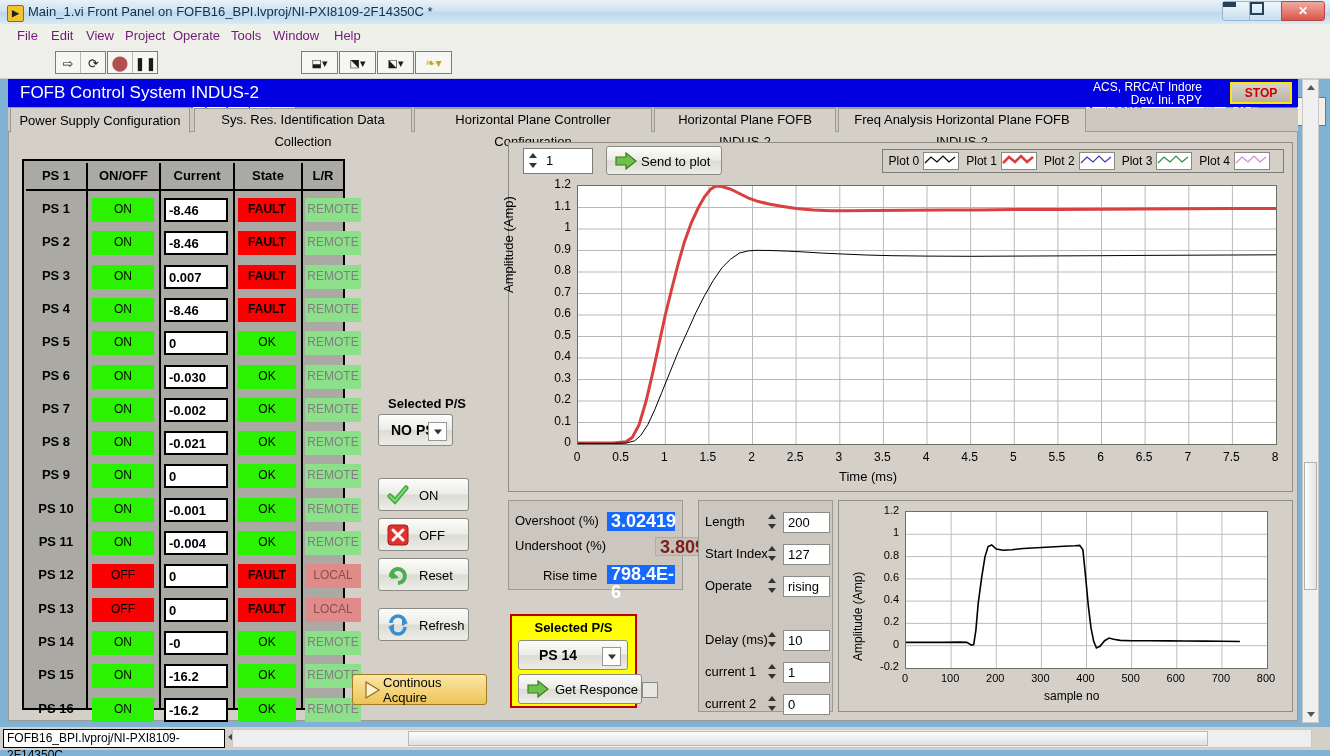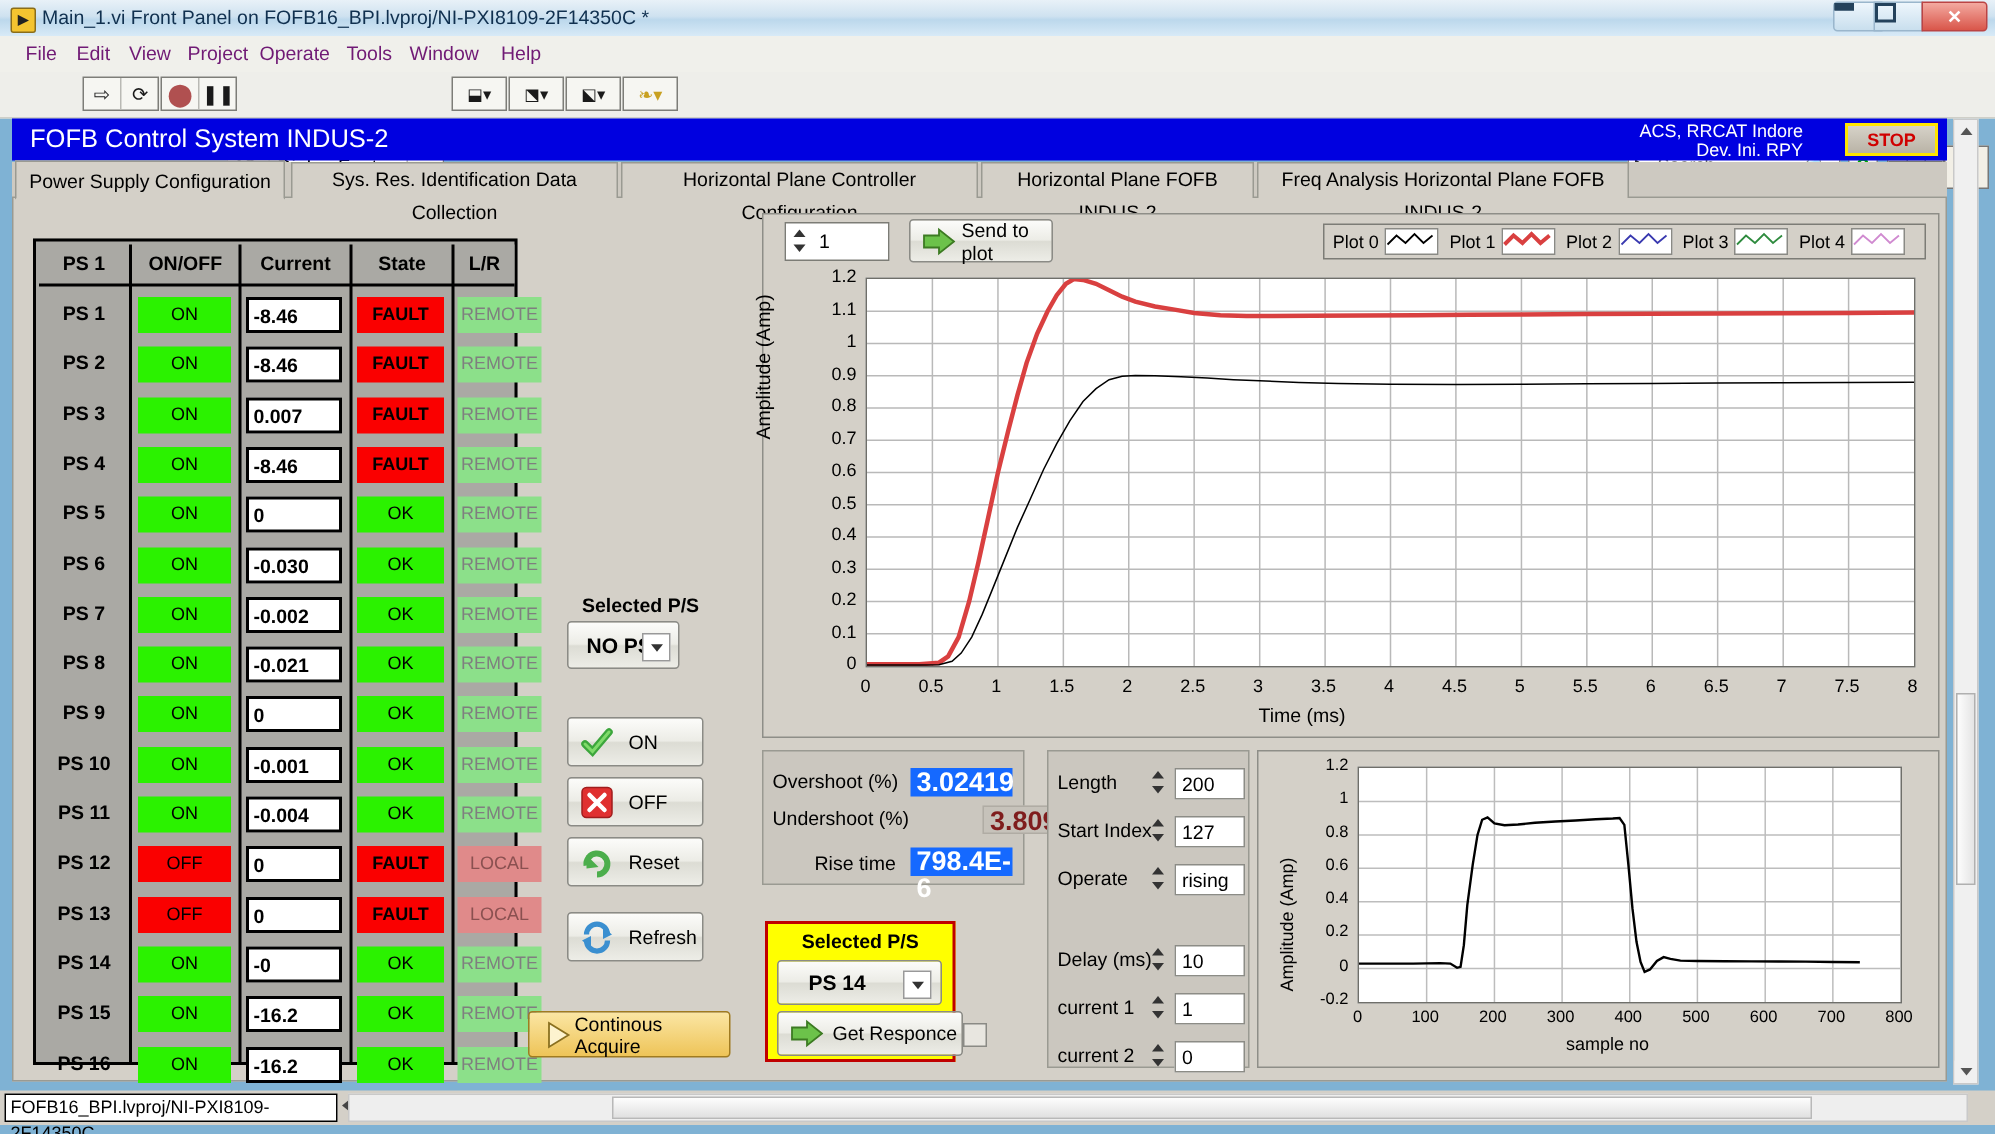--- a/index.html
+++ b/index.html
@@ -136,21 +136,21 @@
   
   #graphbox{position:absolute;left:508px;top:142px;width:785px;height:350px;
     background:#d4d0c8;border:1px solid #8e8e88;box-sizing:border-box;}
   #numctl{position:absolute;left:14px;top:5px;width:70px;height:26px;background:#fff;
     border:1px solid #7c7c76;box-sizing:border-box;}
   #numctl .nv{position:absolute;left:22px;top:4px;font-size:13px;color:#000;}
   #numctl .spin{position:absolute;left:2px;top:2px;width:15px;height:21px;}
   #numctl .spin i{position:absolute;left:3px;width:0;height:0;border-left:4px solid transparent;border-right:4px solid transparent;}
   #numctl .spin .up{top:2px;border-bottom:5px solid #333;}
   #numctl .spin .dn{top:12px;border-top:5px solid #333;}
-  #sendplot{position:absolute;left:97px;top:3px;width:96px;height:29px;}
+  #sendplot{position:absolute;left:97px;top:3px;width:116px;height:29px;}
   #legend{position:absolute;right:8px;top:6px;height:24px;
     background:#d4d0c8;border:1px solid #7c7c76;box-sizing:border-box;
     display:flex;align-items:center;padding:0 6px;}
   .lg-item{display:flex;align-items:center;margin-right:7px;}
   .lg-item .lgname{font-size:12px;color:#000;margin-right:4px;}
   .lg-item .lgsw{width:34px;height:16px;background:#fff;border:1px solid #8a8a85;}
   #plotarea{position:absolute;left:68px;top:42px;width:700px;height:260px;
     background:#fff;border:1px solid #6f6f6a;box-sizing:border-box;}
   .ylab{position:absolute;font-size:12px;color:#000;text-align:right;width:30px;}
   .xlab{position:absolute;font-size:12px;color:#000;text-align:center;width:28px;top:307px;}

